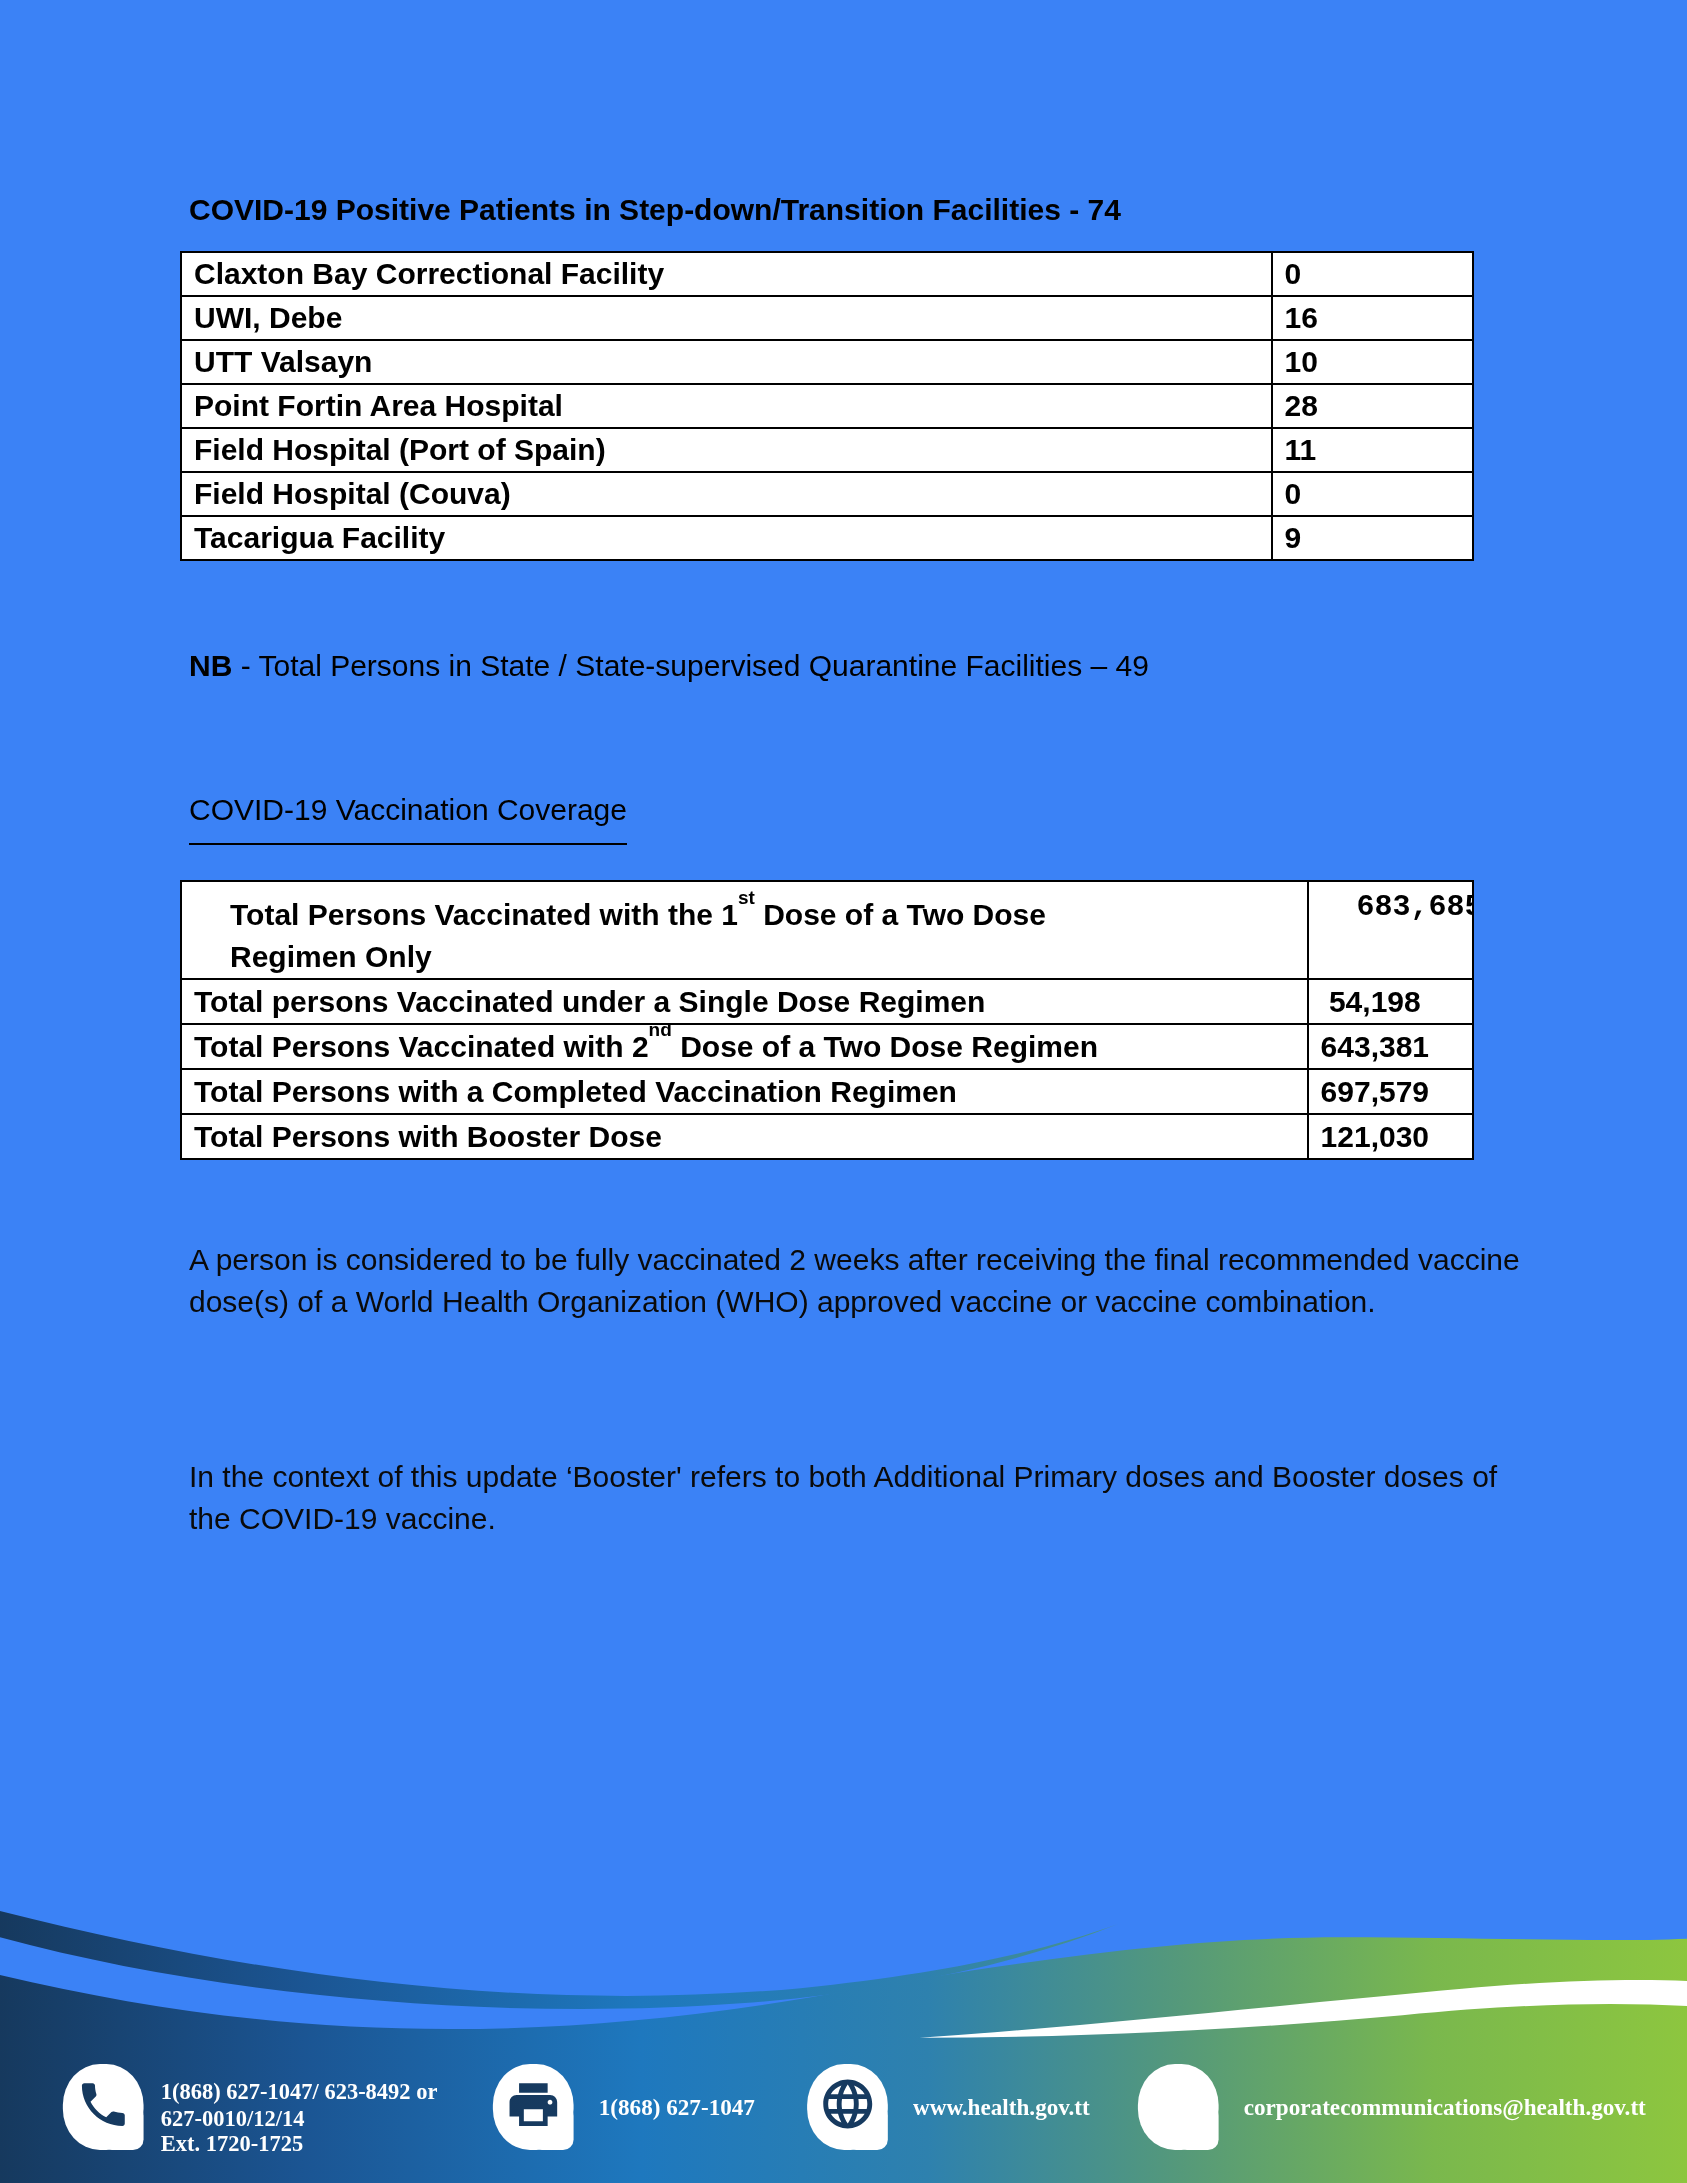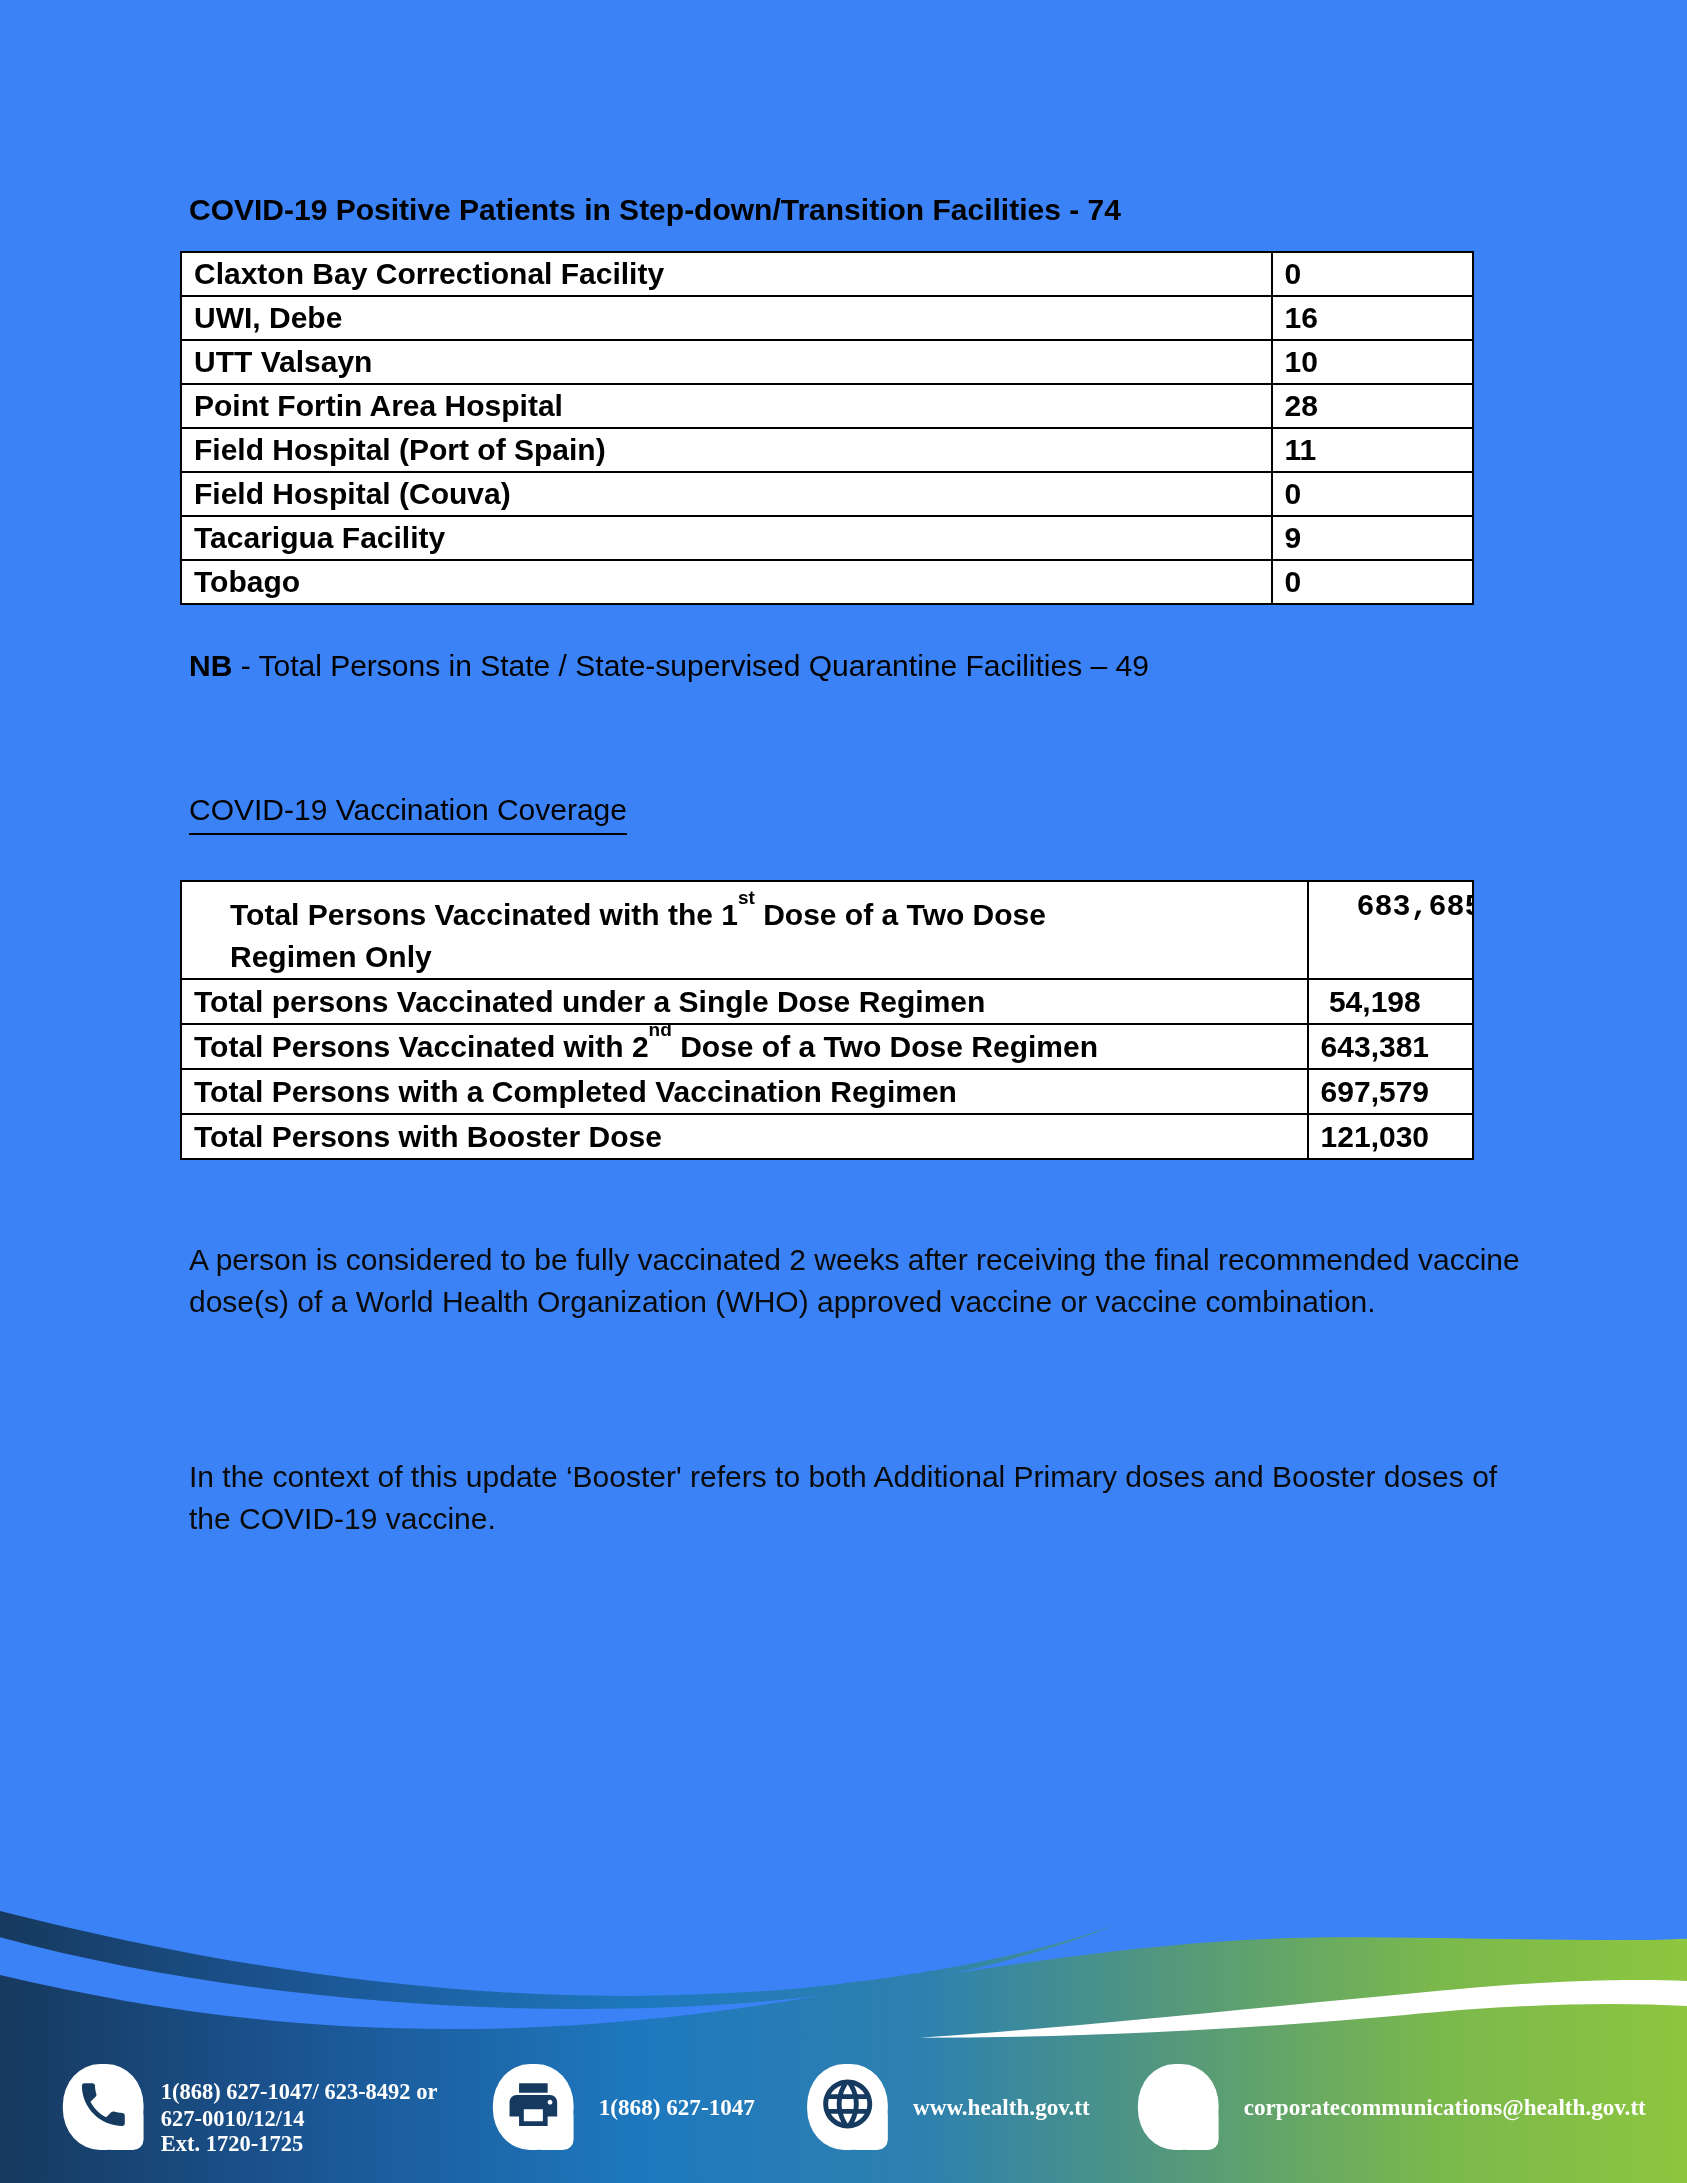--- a/index.html
+++ b/index.html
@@ -32,21 +32,21 @@
   .t2 tr.tall td.c2 { padding-top:8px;font-family:Liberation Mono, monospace; }
   sup.ord { font-size:19px; position:relative; top:-10.6px; font-weight:bold; }
   .nb-note {
     position:absolute; left:189px; top:648px;
     font-size:30px; line-height:36px; white-space:nowrap;
   }
   .nb-note .nb-label { font-weight:bold; }
   .h-sub {
     position:absolute; left:189px; top:793px; font-size:30px; line-height:34px;
   }
-  .h-sub .u { border-bottom:2.6px solid #000; padding-bottom:7px; }
+  .h-sub .u { border-bottom:2.6px solid #000; padding-bottom:17px; }
   .para {
     position:absolute; left:189px; width:1350px;
     font-size:30px; line-height:42px; color:#0a0a0a;
   }
   .para1 { top:1239px; }
   .para2 { top:1456px; }
   .footer-wave { position:absolute; left:0; top:1899px; width:1687px; height:284px; }
   .footer-wave text {
     font-family:"Liberation Serif", serif; font-weight:bold; fill:#ffffff;
   }
@@ -80,24 +80,20 @@
         <td class="c1">Field Hospital (Port of Spain)</td>
         <td class="c2">11</td>
       </tr>
       <tr>
         <td class="c1">Field Hospital (Couva)</td>
         <td class="c2">0</td>
       </tr>
       <tr>
         <td class="c1">Tacarigua Facility</td>
         <td class="c2">9</td>
-      </tr>
-      <tr>
-        <td class="c1">Tobago</td>
-        <td class="c2">0</td>
       </tr>
     </tbody>
   </table>
 
   <div class="nb-note"><span class="nb-label">NB</span><span> - Total Persons in State / State-supervised Quarantine Facilities – 49</span></div>
 
   <div class="h-sub"><span class="u">COVID-19 Vaccination Coverage</span></div>
 
   <table class="datatable t2">
     <tbody>

